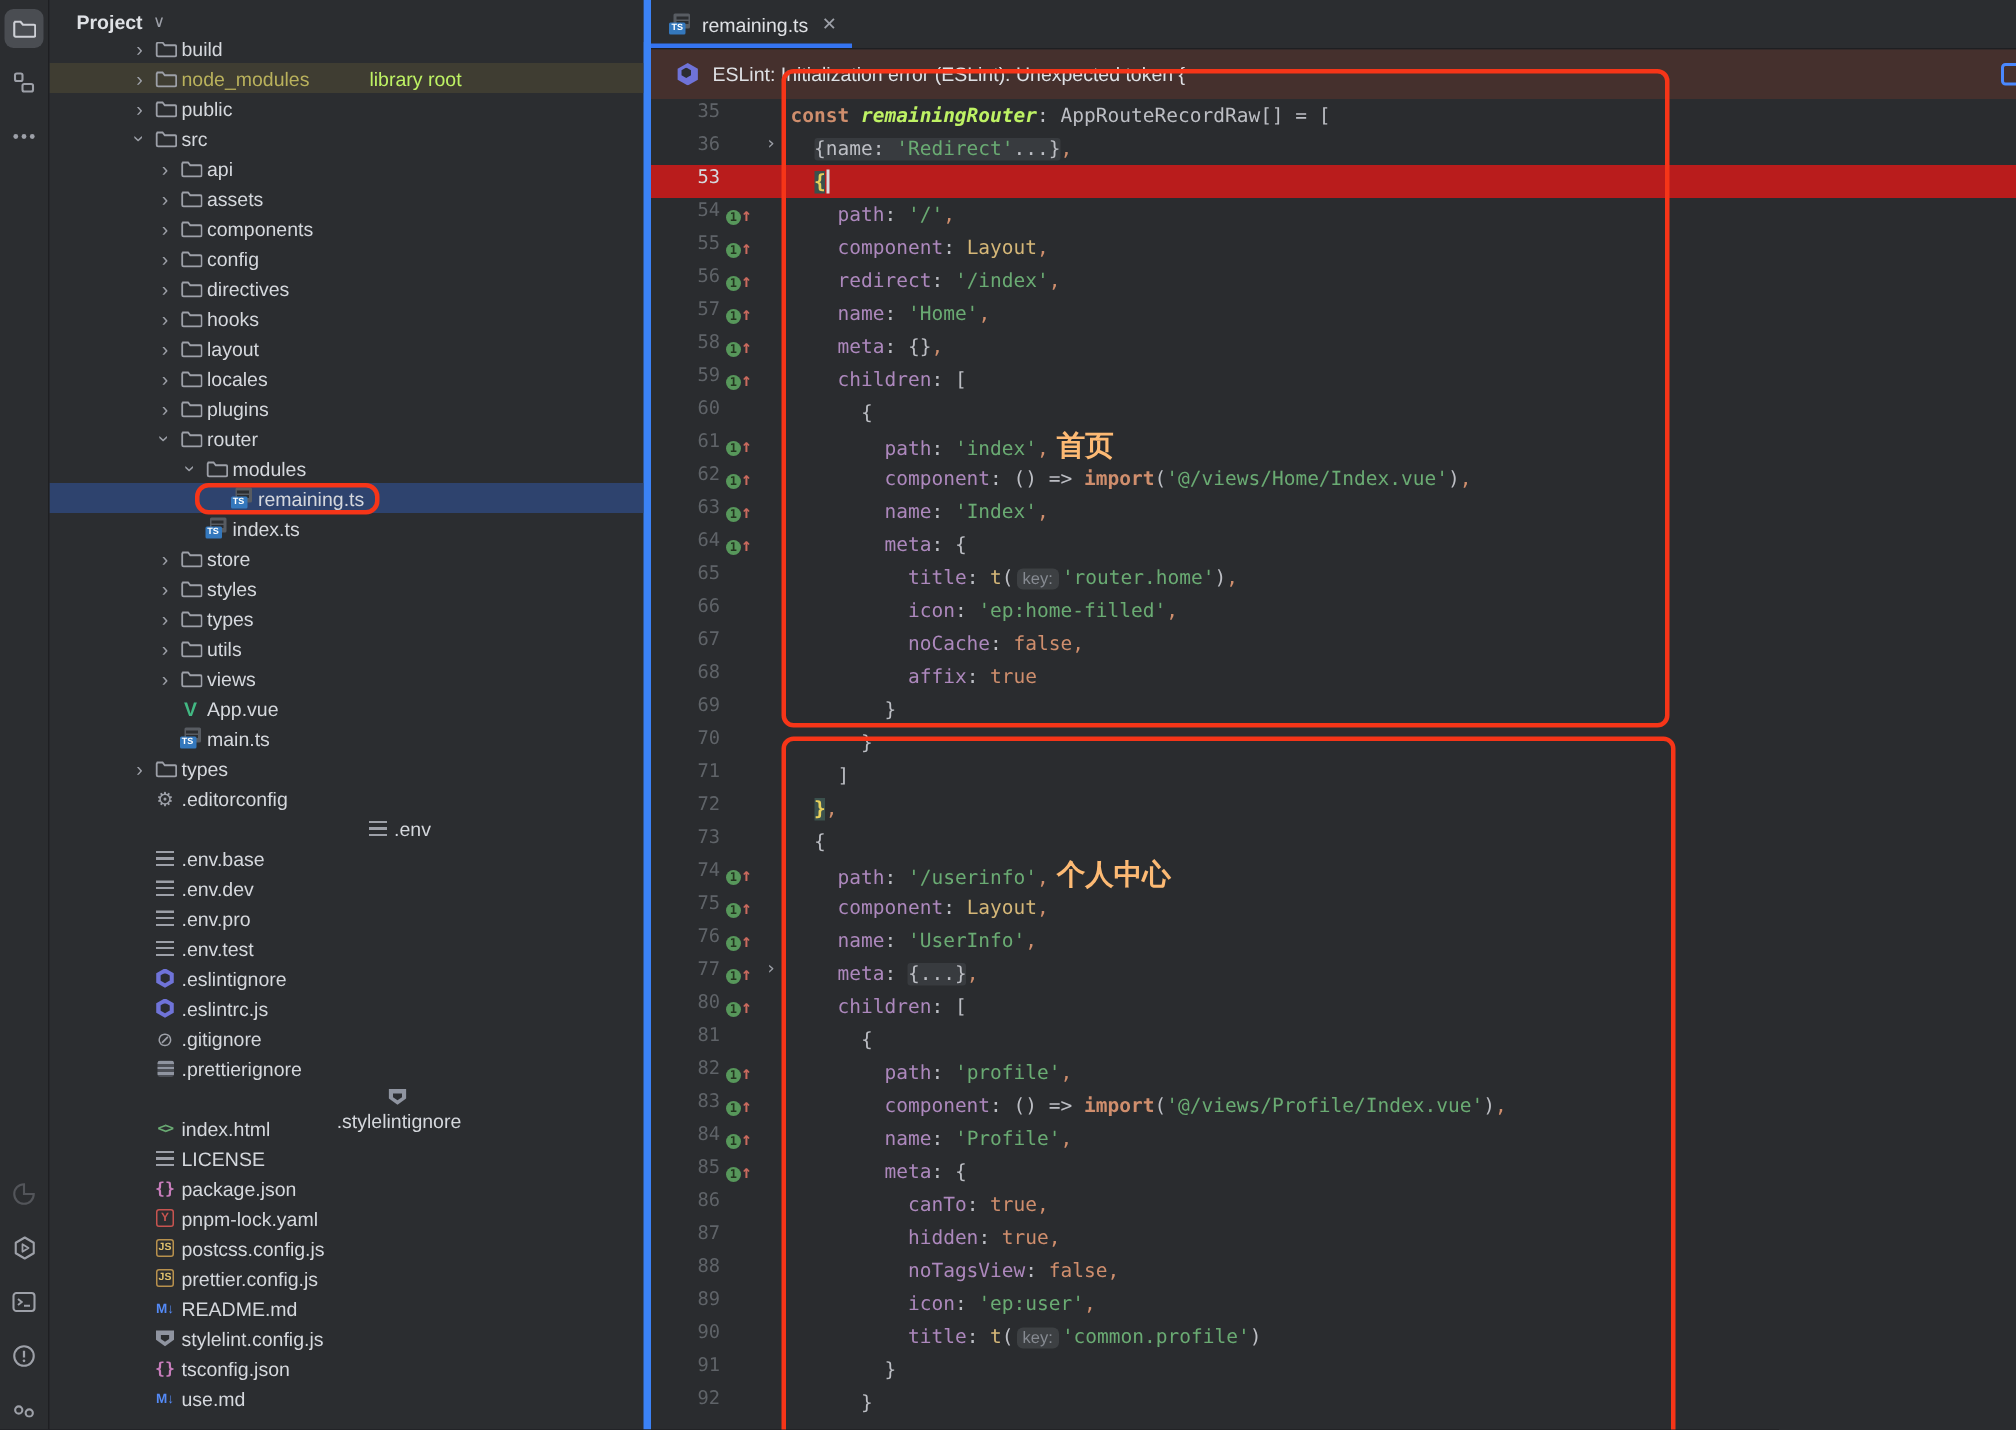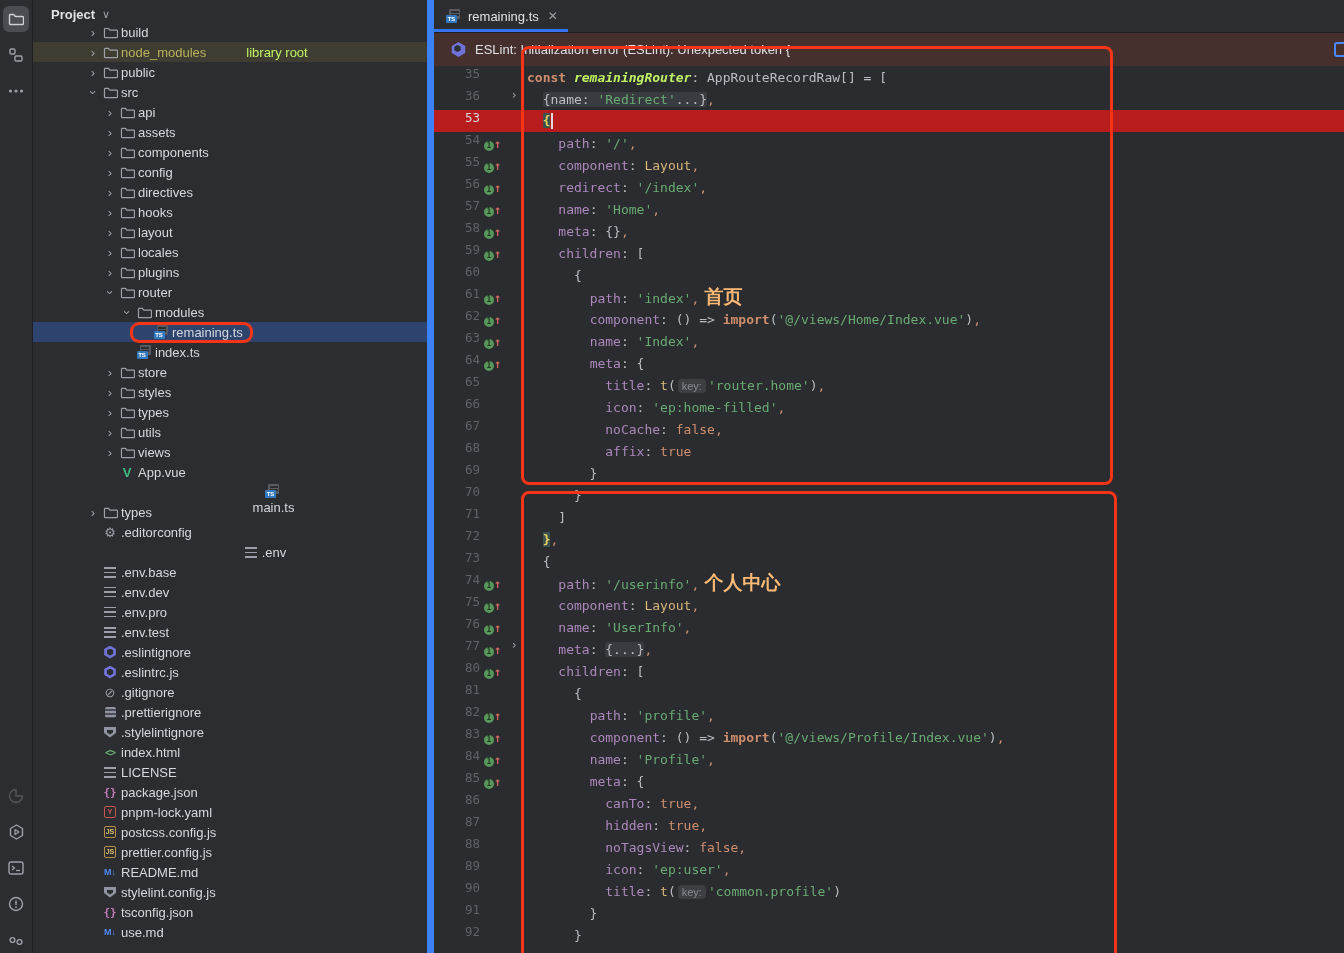--- a/index.html
+++ b/index.html
@@ -12,21 +12,21 @@
   .toolbar { width:33px; background:#2b2d30; border-right:1px solid #1e1f22;
              display:flex; flex-direction:column; align-items:center; padding-top:6px; }
   .tb-btn { width:26px; height:26px; margin-bottom:10px; display:flex; align-items:center;
             justify-content:center; border-radius:6px; color:#9da0a8; }
   .tb-btn.active { background:#4a4d52; color:#ced0d6; }
   .tb-spacer { flex:1; }
   .tb-dim { opacity:.35; }
   .tb-btn svg { display:block; }
 
   
-  .panel { width:401px; background:#2b2d30; border-right:7px solid #3b82f6; position:relative; overflow:hidden; }
+  .panel { width:401px; background:#2b2d30; border-right:5px solid #3b82f6; position:relative; overflow:hidden; }
   .panel-header { height:28px; display:flex; align-items:center; padding-left:18px; gap:7px;
                   position:relative; z-index:3; background:#2b2d30; }
   .panel-title { font-weight:bold; color:#dfe1e5; }
   .panel-chevron { color:#9da0a8; font-size:11px; }
   .tree { position:relative; }
   .tree-row { height:20px; display:flex; align-items:center; white-space:nowrap; color:#d5d8dd; position:relative; }
   .tree-row.hl { background:#3f3d32; }
   .tree-row.hl .lbl { color:#b9b15c; }
   .tree-row.sel { background:#2e436e; }
   .chev { width:16px; text-align:center; color:#9da0a8; font-size:13px; flex:0 0 16px; line-height:1; }
@@ -427,21 +427,21 @@
             </span>
           </span>
           <span class="lbl">views</span>
         </div>
         <div class="tree-row" style="padding-left: 85px;">
           <span class="ticon">
             <span class="fi-vue">V</span>
           </span>
           <span class="lbl">App.vue</span>
         </div>
-        <div class="tree-row" style="padding-left: 85px; flex-direction: column;">
+        <div class="tree-row" style="padding-left: 85px;">
           <span class="ticon">
             <span class="fi-ts">
               <span class="pg"></span>
               <span class="chip">TS</span>
             </span>
           </span>
           <span class="lbl">main.ts</span>
         </div>
         <div class="tree-row" style="padding-left: 52px;">
           <span class="chev">›</span>
@@ -507,21 +507,21 @@
             <span class="fi-slash">⊘</span>
           </span>
           <span class="lbl">.gitignore</span>
         </div>
         <div class="tree-row" style="padding-left: 68px;">
           <span class="ticon">
             <span class="fi-pret"></span>
           </span>
           <span class="lbl">.prettierignore</span>
         </div>
-        <div class="tree-row" style="padding-left: 68px;">
+        <div class="tree-row" style="padding-left: 68px; flex-direction: column;">
           <span class="ticon">
             <span class="fi-style"></span>
           </span>
           <span class="lbl">.stylelintignore</span>
         </div>
         <div class="tree-row" style="padding-left: 68px;">
           <span class="ticon">
             <span class="fi-html">&lt;&gt;</span>
           </span>
           <span class="lbl">index.html</span>

